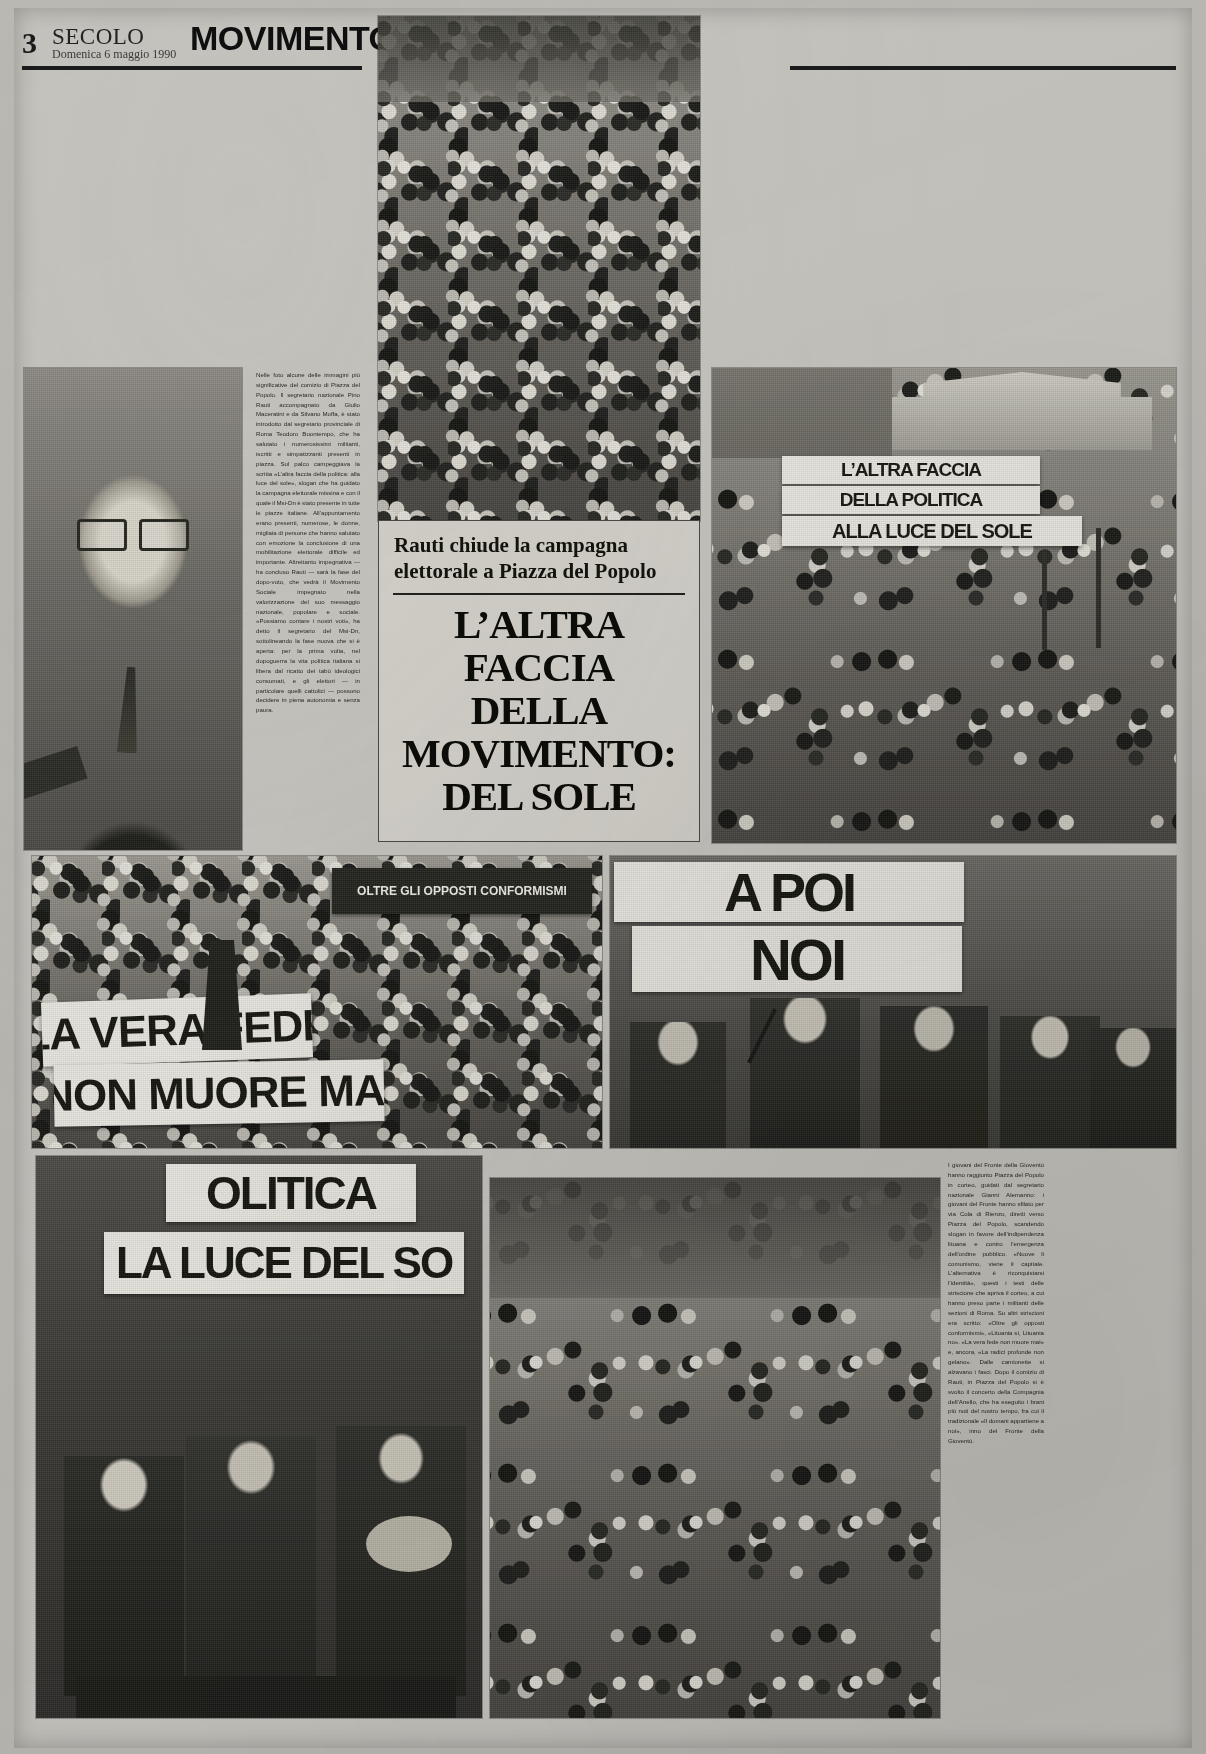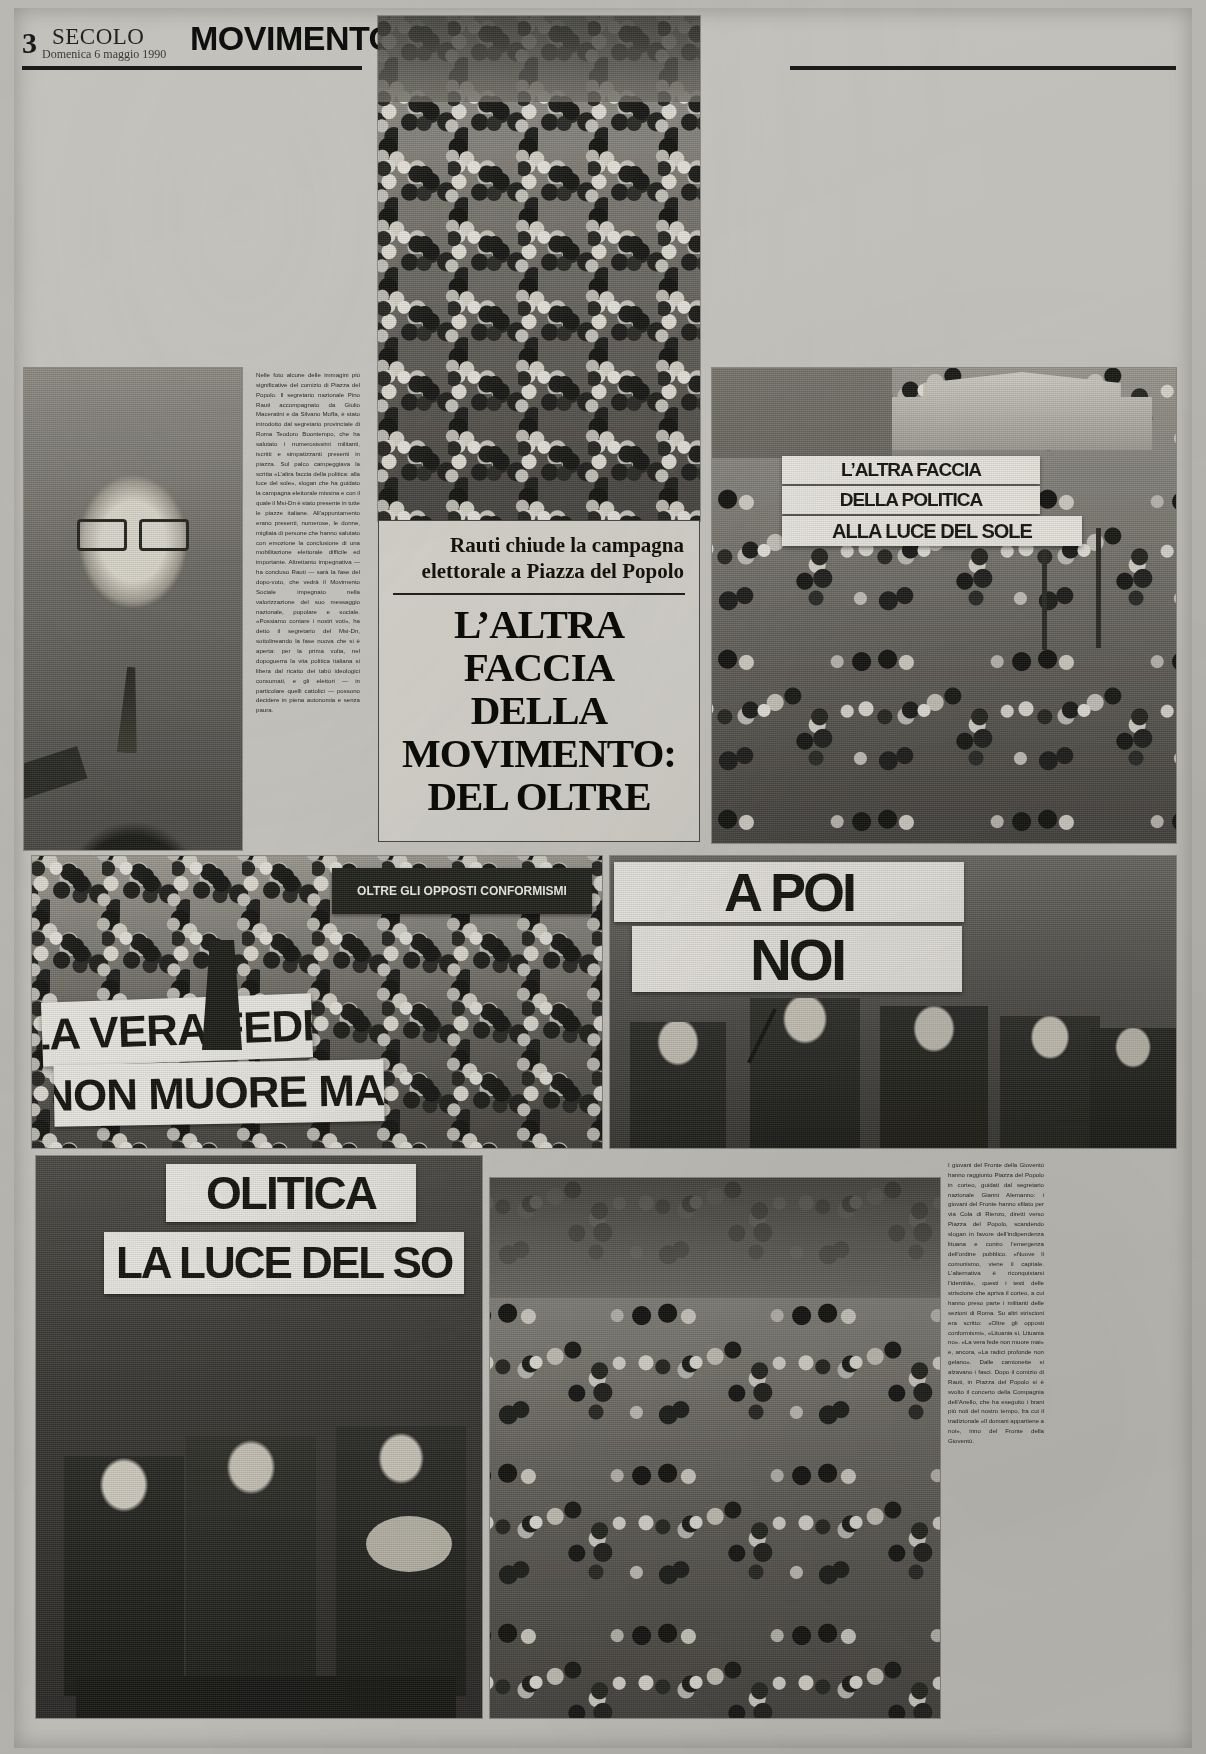--- a/index.html
+++ b/index.html
@@ -54,21 +54,21 @@
   .mast-name {
     position: absolute;
     left: 30px; top: 10px;
     font-family: "Liberation Serif", serif;
     font-size: 23px;
     letter-spacing: .5px;
     color: #242424;
   }
   .mast-date {
     position: absolute;
-    left: 20px; top: 33px;
+    left: 30px; top: 33px;
     font-family: "Liberation Serif", serif;
     font-size: 12px;
     color: #3a3a3a;
   }
   .mast-section {
     position: absolute;
     left: 168px; top: 5px;
     font-family: "Liberation Sans", sans-serif;
     font-weight: bold;
     font-size: 34px;
@@ -173,21 +173,21 @@
     background: #cfcdc6;
     border: 1px solid #4a4a46;
     display: flex;
     flex-direction: column;
     align-items: center;
     padding-top: 12px;
     box-sizing: border-box;
   }
   .kicker {
     width: 290px;
-    text-align: right;
+    text-align: left;
     font-family: "Liberation Serif", serif;
     font-weight: bold;
     font-size: 21px;
     line-height: 1.22;
     color: #16160f;
   }
   .kicker-rule {
     width: 292px;
     height: 2px;
     background: #23231f;
@@ -282,21 +282,21 @@
 
   <div class="textcol" style="left:256px; top:370px; width:104px; height:472px;">
     <p>Nelle foto alcune delle immagini più significative del comizio di Piazza del Popolo. Il segretario nazionale Pino Rauti accompagnato da Giulio Maceratini e da Silvano Moffa, è stato introdotto dal segretario provinciale di Roma Teodoro Buontempo, che ha salutato i numerosissimi militanti, iscritti e simpatizzanti presenti in piazza. Sul palco campeggiava la scritta «L’altra faccia della politica: alla luce del sole», slogan che ha guidato la campagna elettorale missina e con il quale il Msi-Dn è stato presente in tutte le piazze italiane. All’appuntamento erano presenti, numerose, le donne, migliaia di persone che hanno salutato con emozione la conclusione di una mobilitazione elettorale difficile ed importante. Altrettanto impegnativa — ha concluso Rauti — sarà la fase del dopo-voto, che vedrà il Movimento Sociale impegnato nella valorizzazione del suo messaggio nazionale, popolare e sociale. «Possiamo contare i nostri voti», ha detto il segretario del Msi-Dn, sottolineando la fase nuova che si è aperta: per la prima volta, nel dopoguerra la vita politica italiana si libera dal ricatto dei tabù ideologici consumati, e gli elettori — in particolare quelli cattolici — possono decidere in piena autonomia e senza paura.</p>
   </div>
 
   <div class="headline-box">
     <div class="kicker">Rauti chiude la campagna elettorale a Piazza del Popolo</div>
     <div class="kicker-rule"></div>
     <div class="headline">L’ALTRA FACCIA</div>
     <div class="headline">DELLA MOVIMENTO:</div>
-    <div class="headline">DEL OLTRE</div>
+    <div class="headline">DEL SOLE</div>
   </div>
 
   <div class="photo" style="left:712px; top:368px; width:464px; height:475px;">
     <div class="crowd dense" style="background-position: 0 0, 20px 8px, 40px 18px, 60px 4px, 8px 30px, 30px 48px, 52px 26px, 12px 64px, 36px 80px, 58px 60px, 18px 96px, 42px 104px, 64px 86px, 6px 16px, 28px 40px, 50px 92px, 22px 56px, 44px 12px, 66px 44px, 26px 108px, 0 0;"></div>
 
     <div style="position:absolute; left:180px; top:4px; width:260px; height:78px; background:linear-gradient(180deg,#cfcdc4,#9e9c93); clip-path: polygon(0 100%,0 32%,12% 32%,12% 14%,50% 0,88% 14%,88% 32%,100% 32%,100% 100%);"></div>
     <div style="position:absolute; left:0; top:0; width:180px; height:90px; background:linear-gradient(180deg,#77756d,#6a6860);"></div>
 
     <div class="banner" style="left:70px; top:88px; width:258px; height:28px; font-size:19px;">L’ALTRA FACCIA</div>
     <div class="banner" style="left:70px; top:118px; width:258px; height:28px; font-size:19px;">DELLA POLITICA</div>

